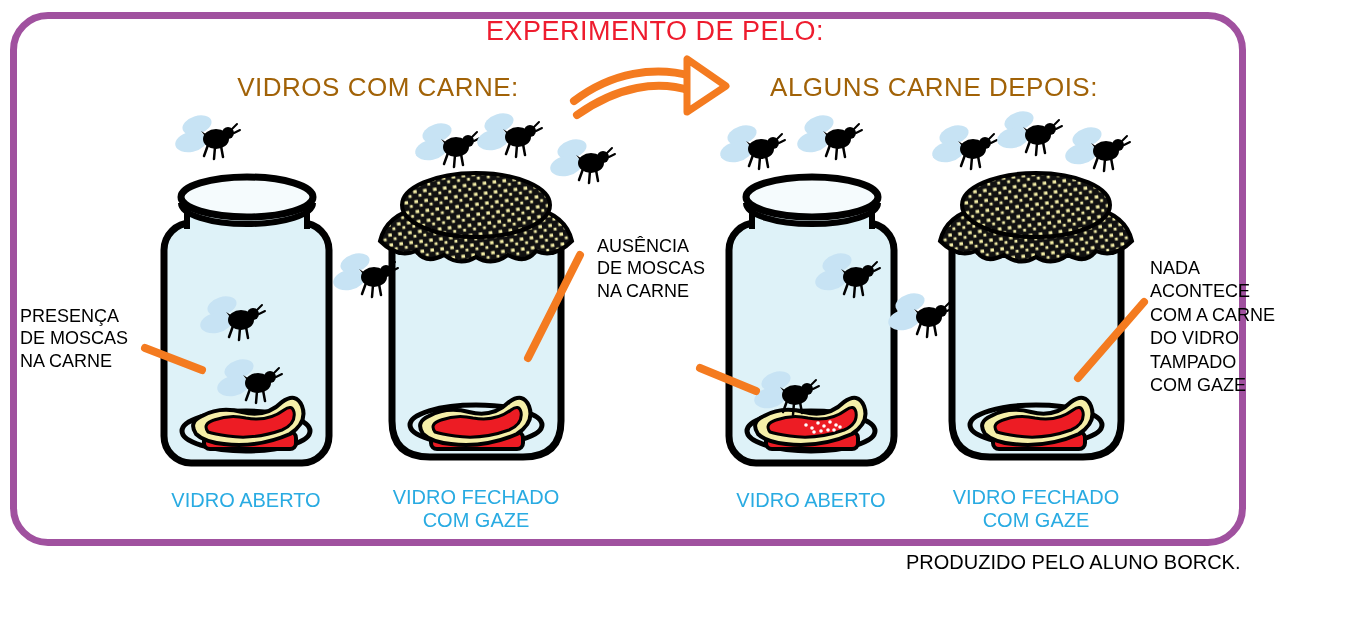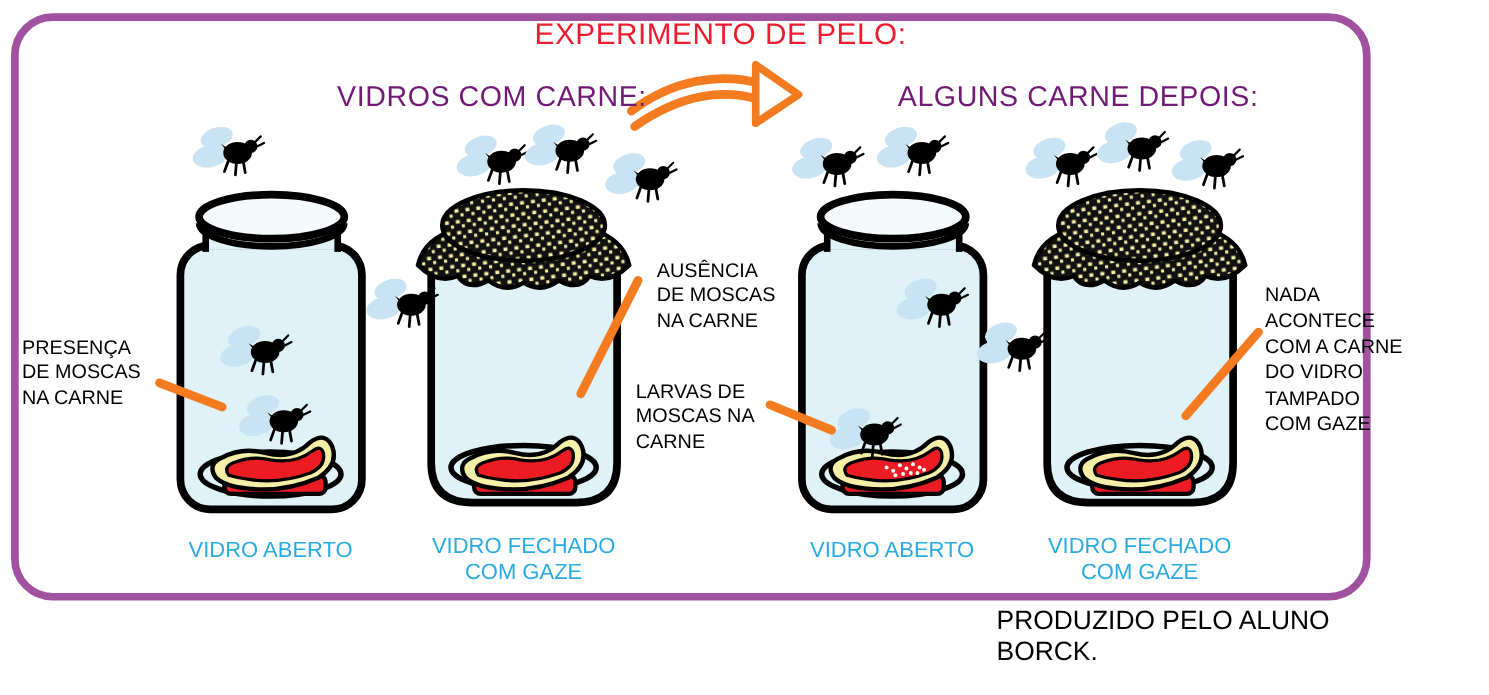--- a/index.html
+++ b/index.html
@@ -11,37 +11,37 @@
     position:absolute;left:10px;top:12px;width:1222px;height:520px;
     border:7px solid #A0519F;border-radius:38px;background:transparent;
   }
   #art{position:absolute;left:0;top:0;z-index:1;}
   .txt{position:absolute;z-index:2;white-space:pre-line;}
   .title{
     left:425px;top:16px;width:460px;text-align:center;
     font-size:27px;color:#EE1C2E;letter-spacing:0.5px;
   }
   .heading{
-    width:420px;text-align:right;font-size:26px;color:#701a75;letter-spacing:0.5px;
+    width:420px;text-align:center;font-size:26px;color:#a16207;letter-spacing:0.5px;
   }
   .heading.before{left:168px;top:72px;}
   .heading.after{left:724px;top:72px;}
   .annotation{font-size:18px;color:#000;line-height:1.24;}
   .ann-presenca{left:20px;top:305px;width:140px;}
   .ann-ausencia{left:597px;top:235px;width:120px;}
   .ann-larvas{left:578px;top:345px;width:140px;}
   .ann-nada{left:1150px;top:257px;width:140px;line-height:1.3;}
   .caption{
     width:190px;text-align:center;font-size:20px;color:#29ABE2;line-height:1.15;
   }
   .cap1{left:151px;top:489px;}
   .cap2{left:381px;top:486px;}
   .cap3{left:716px;top:489px;}
   .cap4{left:941px;top:486px;}
-  .credit{left:906px;top:551px;width:360px;font-size:24px;color:#000;}
+  .credit{left:906px;top:551px;width:360px;font-size:20px;color:#000;}
 </style>
 </head>
 <body>
 
 <div id="stage">
 
   <div id="frame"></div>
 
   <svg id="art" width="1354" height="632" viewBox="0 0 1354 632">
     <defs>
@@ -148,23 +148,20 @@
 
   <div class="txt heading before">VIDROS COM CARNE:</div>
   <div class="txt heading after">ALGUNS CARNE DEPOIS:</div>
 
   <div class="txt annotation ann-presenca">PRESENÇA
 DE MOSCAS
 NA CARNE</div>
   <div class="txt annotation ann-ausencia">AUSÊNCIA
 DE MOSCAS
 NA CARNE</div>
-  <div class="txt annotation ann-larvas">LARVAS DE
-MOSCAS NA
-CARNE</div>
   <div class="txt annotation ann-nada">NADA
 ACONTECE
 COM A CARNE
 DO VIDRO
 TAMPADO
 COM GAZE</div>
 
   <div class="txt caption cap1">VIDRO ABERTO</div>
   <div class="txt caption cap2">VIDRO FECHADO
 COM GAZE</div>

